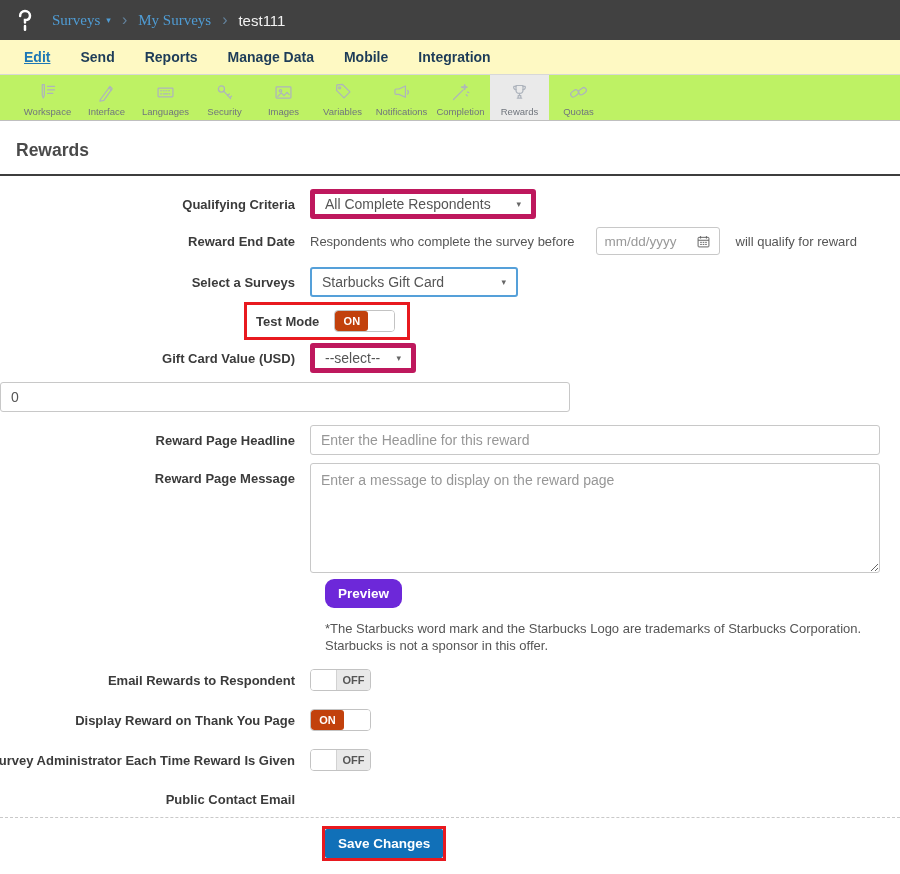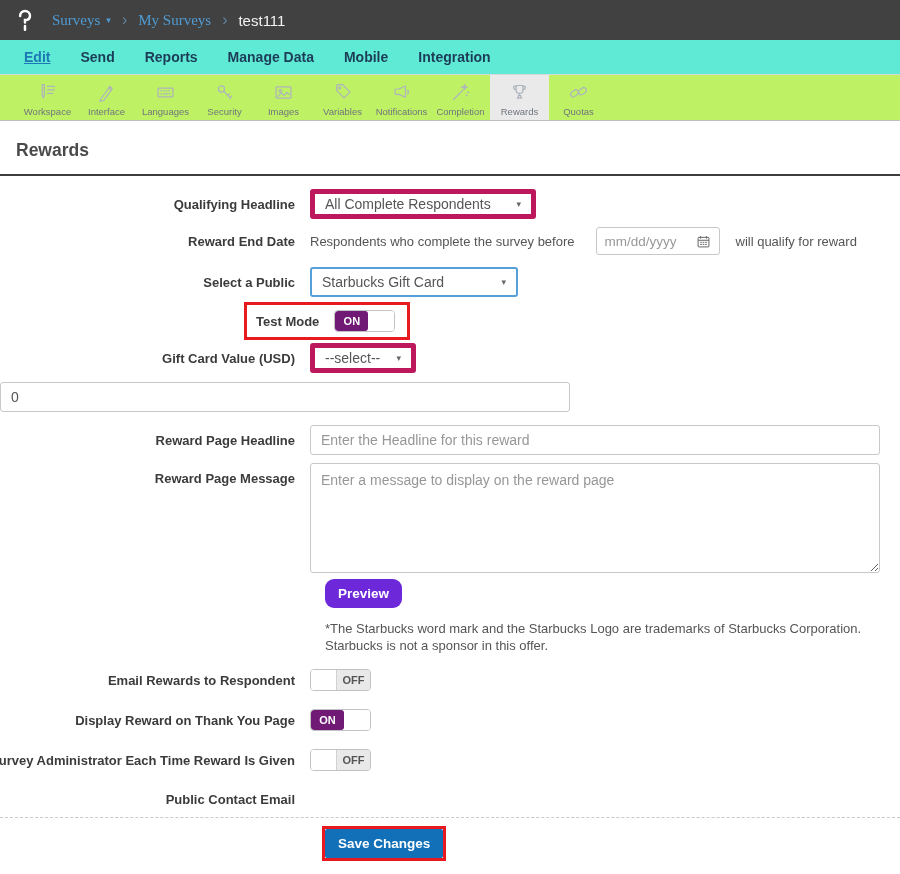--- a/index.html
+++ b/index.html
@@ -9,21 +9,21 @@
   
   .topbar { height:40px; background:#414141; display:flex; align-items:center; padding-left:12px; }
   .logo { width:26px; height:26px; display:flex; align-items:center; justify-content:center; margin-right:14px; cursor:pointer; }
   .crumb { font-size:15px; color:#4f9cd4; cursor:pointer; display:flex; align-items:center;font-family:Liberation Serif, serif; }
   .crumb .dcaret { font-size:9px; margin-left:6px; color:#4f9cd4; }
   .crumb-sep { color:#63829c; font-size:16px; margin:0 11px; }
   .crumb-current { color:#f2f2f2; font-size:15px; }
 
   
   .menubar { height:35px; display:flex; align-items:center; padding-left:24px; gap:30px;
-    border-bottom:1px solid #d8d8d8; background:#5eead4; }
+    border-bottom:1px solid #d8d8d8; background:#fef9c3; }
   .menu-item { font-size:14px; font-weight:bold; color:#1d3c58; cursor:pointer; text-decoration:none; }
   .menu-item.active { color:#1e78b5; text-decoration:underline; }
 
   
   .icontoolbar { height:46px; display:flex; align-items:stretch; padding-left:18px;
     border-bottom:1px solid #bfbfbf; background:#bef264; }
   .tool-item { width:59px; display:flex; flex-direction:column; align-items:center;
     justify-content:center; padding-top:4px; cursor:pointer; }
   .tool-item.selected { background:#eaeaea; }
   .tool-item svg { width:21px; height:21px; stroke:#aeb4bd; fill:none;
@@ -60,21 +60,21 @@
   .datebox svg { width:15px; height:15px; stroke:#666; fill:none; stroke-width:1.2; }
 
   textarea.tarea { width:570px; height:110px; border:1px solid #c8c8c8; border-radius:3px;
     padding:8px 10px; font-size:14px; color:#555; font-family:inherit; resize:both; }
 
   
   .toggle { display:inline-flex; height:22px; border:1px solid #c3c3c3; border-radius:4px;
     background:#fff; overflow:hidden; cursor:pointer; }
   .tseg { width:33px; display:flex; align-items:center; justify-content:center;
     font-size:11px; font-weight:bold; }
-  .tseg-on { background:#701a75; color:#fff; border-radius:3px; }
+  .tseg-on { background:#c2410c; color:#fff; border-radius:3px; }
   .tseg-off { background:#e9e9e9; color:#555; }
   .tknob { width:26px; background:#fff; }
   .toggle.off .tknob { border-right:1px solid #d2d2d2; }
 
   
   .red-box { display:flex; align-items:center; border:3px solid #e8191f; padding:5px 12px 5px 9px; }
   .red-box .flabel-inline { font-size:13px; font-weight:bold; color:#3b3b3b; margin-right:15px; }
   .red-box-save { display:inline-block; border:3px solid #e8191f; }
 
   .btn { background:#6d28d9; color:#fff; border:none; border-radius:9px; font-family:inherit;
@@ -196,21 +196,21 @@
   </div>
 </div>
 
 <div class="page-title">Rewards</div>
 <div class="title-divider"></div>
 
 <div class="form">
 
   <div class="frow">
     <div class="flabel">
-        <span>Qualifying Headline</span>
+        <span>Qualifying Criteria</span>
       </div>
     <div class="select" style="width:226px">
       <span>All Complete Respondents</span>
       <span class="caret">▾</span>
     </div>
   </div>
 
   <div class="frow" style="margin-bottom:12px">
     <div class="flabel">
         <span>Reward End Date</span>
@@ -221,21 +221,21 @@
       <svg viewBox="0 0 18 18">
           <rect x="2.5" y="4" width="13" height="11.5" rx="1"></rect>
           <path d="M2.5 7.5h13M5.5 2.5v3M12.5 2.5v3M5 10h2M8 10h2M11 10h2M5 12.5h2M8 12.5h2M11 12.5h2"></path>
         </svg>
     </div>
     <span class="static-text" style="margin-left:16px">will qualify for reward</span>
   </div>
 
   <div class="frow" style="margin-bottom:5px">
     <div class="flabel">
-        <span>Select a Public</span>
+        <span>Select a Surveys</span>
       </div>
     <div class="select select-blue" style="width:208px">
       <span>Starbucks Gift Card</span>
       <span class="caret">▾</span>
     </div>
   </div>
 
   <div class="frow" style="margin-left:244px; margin-bottom:3px">
     <div class="red-box">
       <span class="flabel-inline">Test Mode</span>

